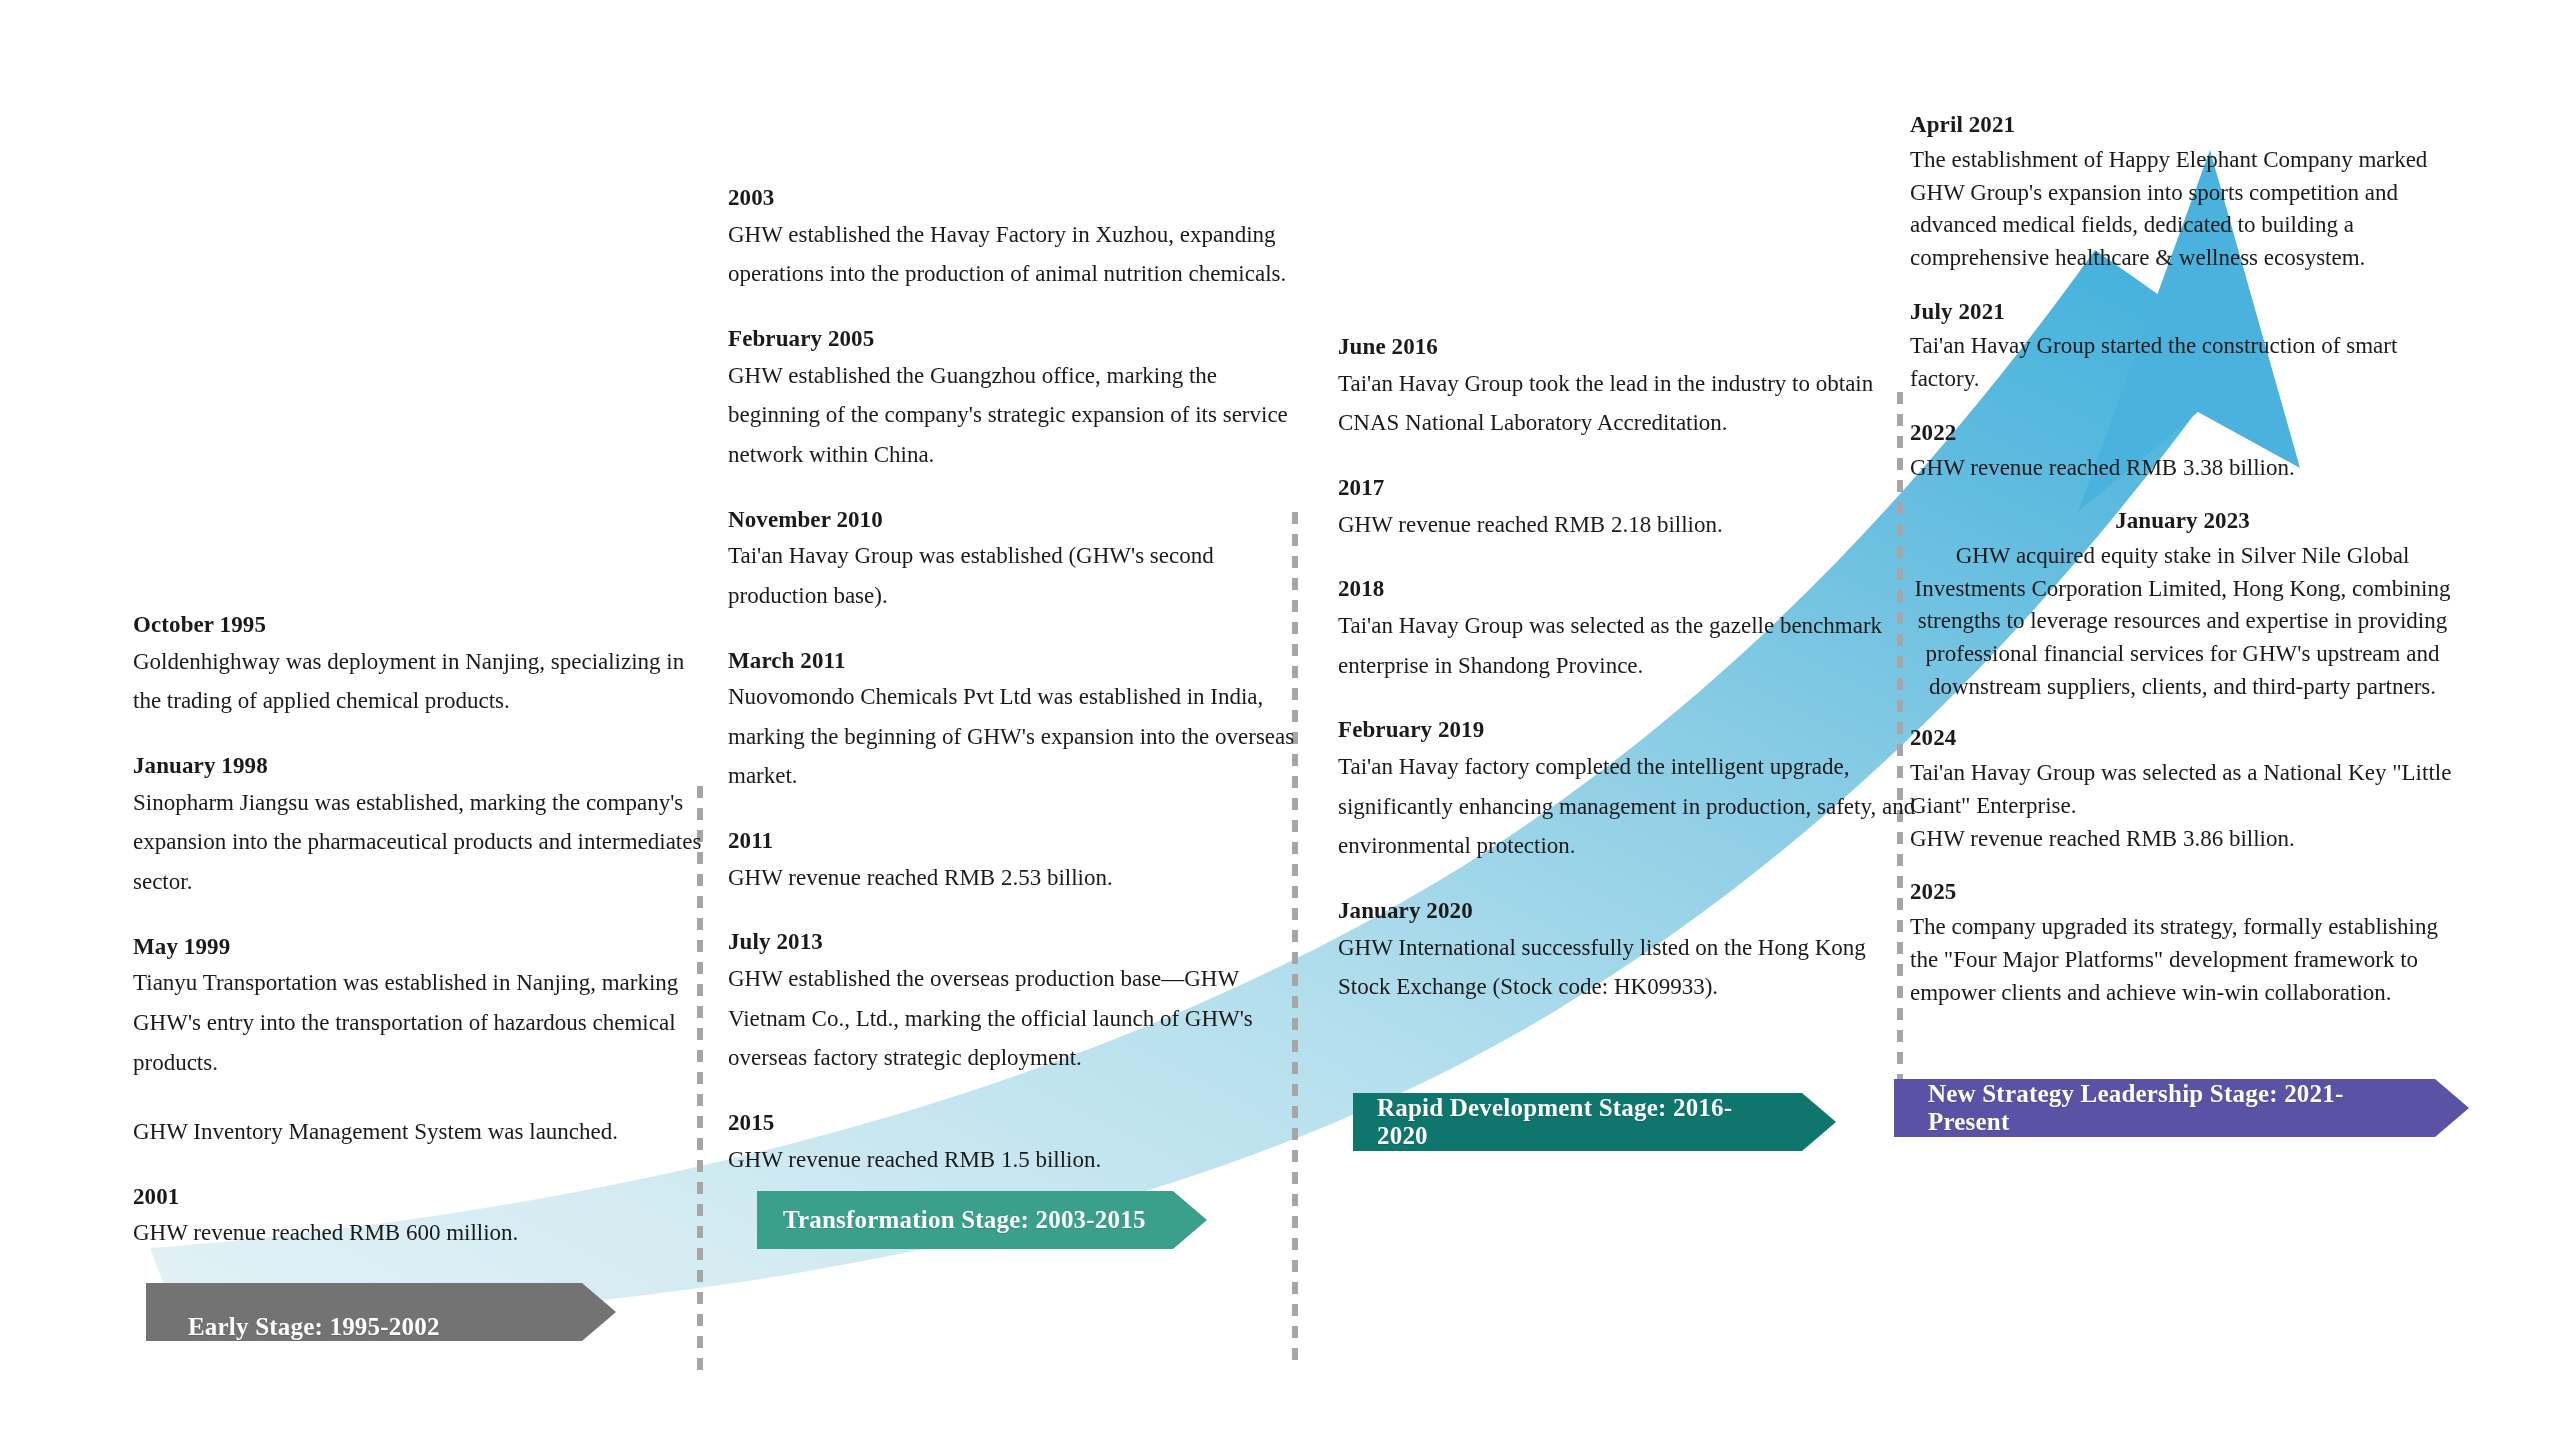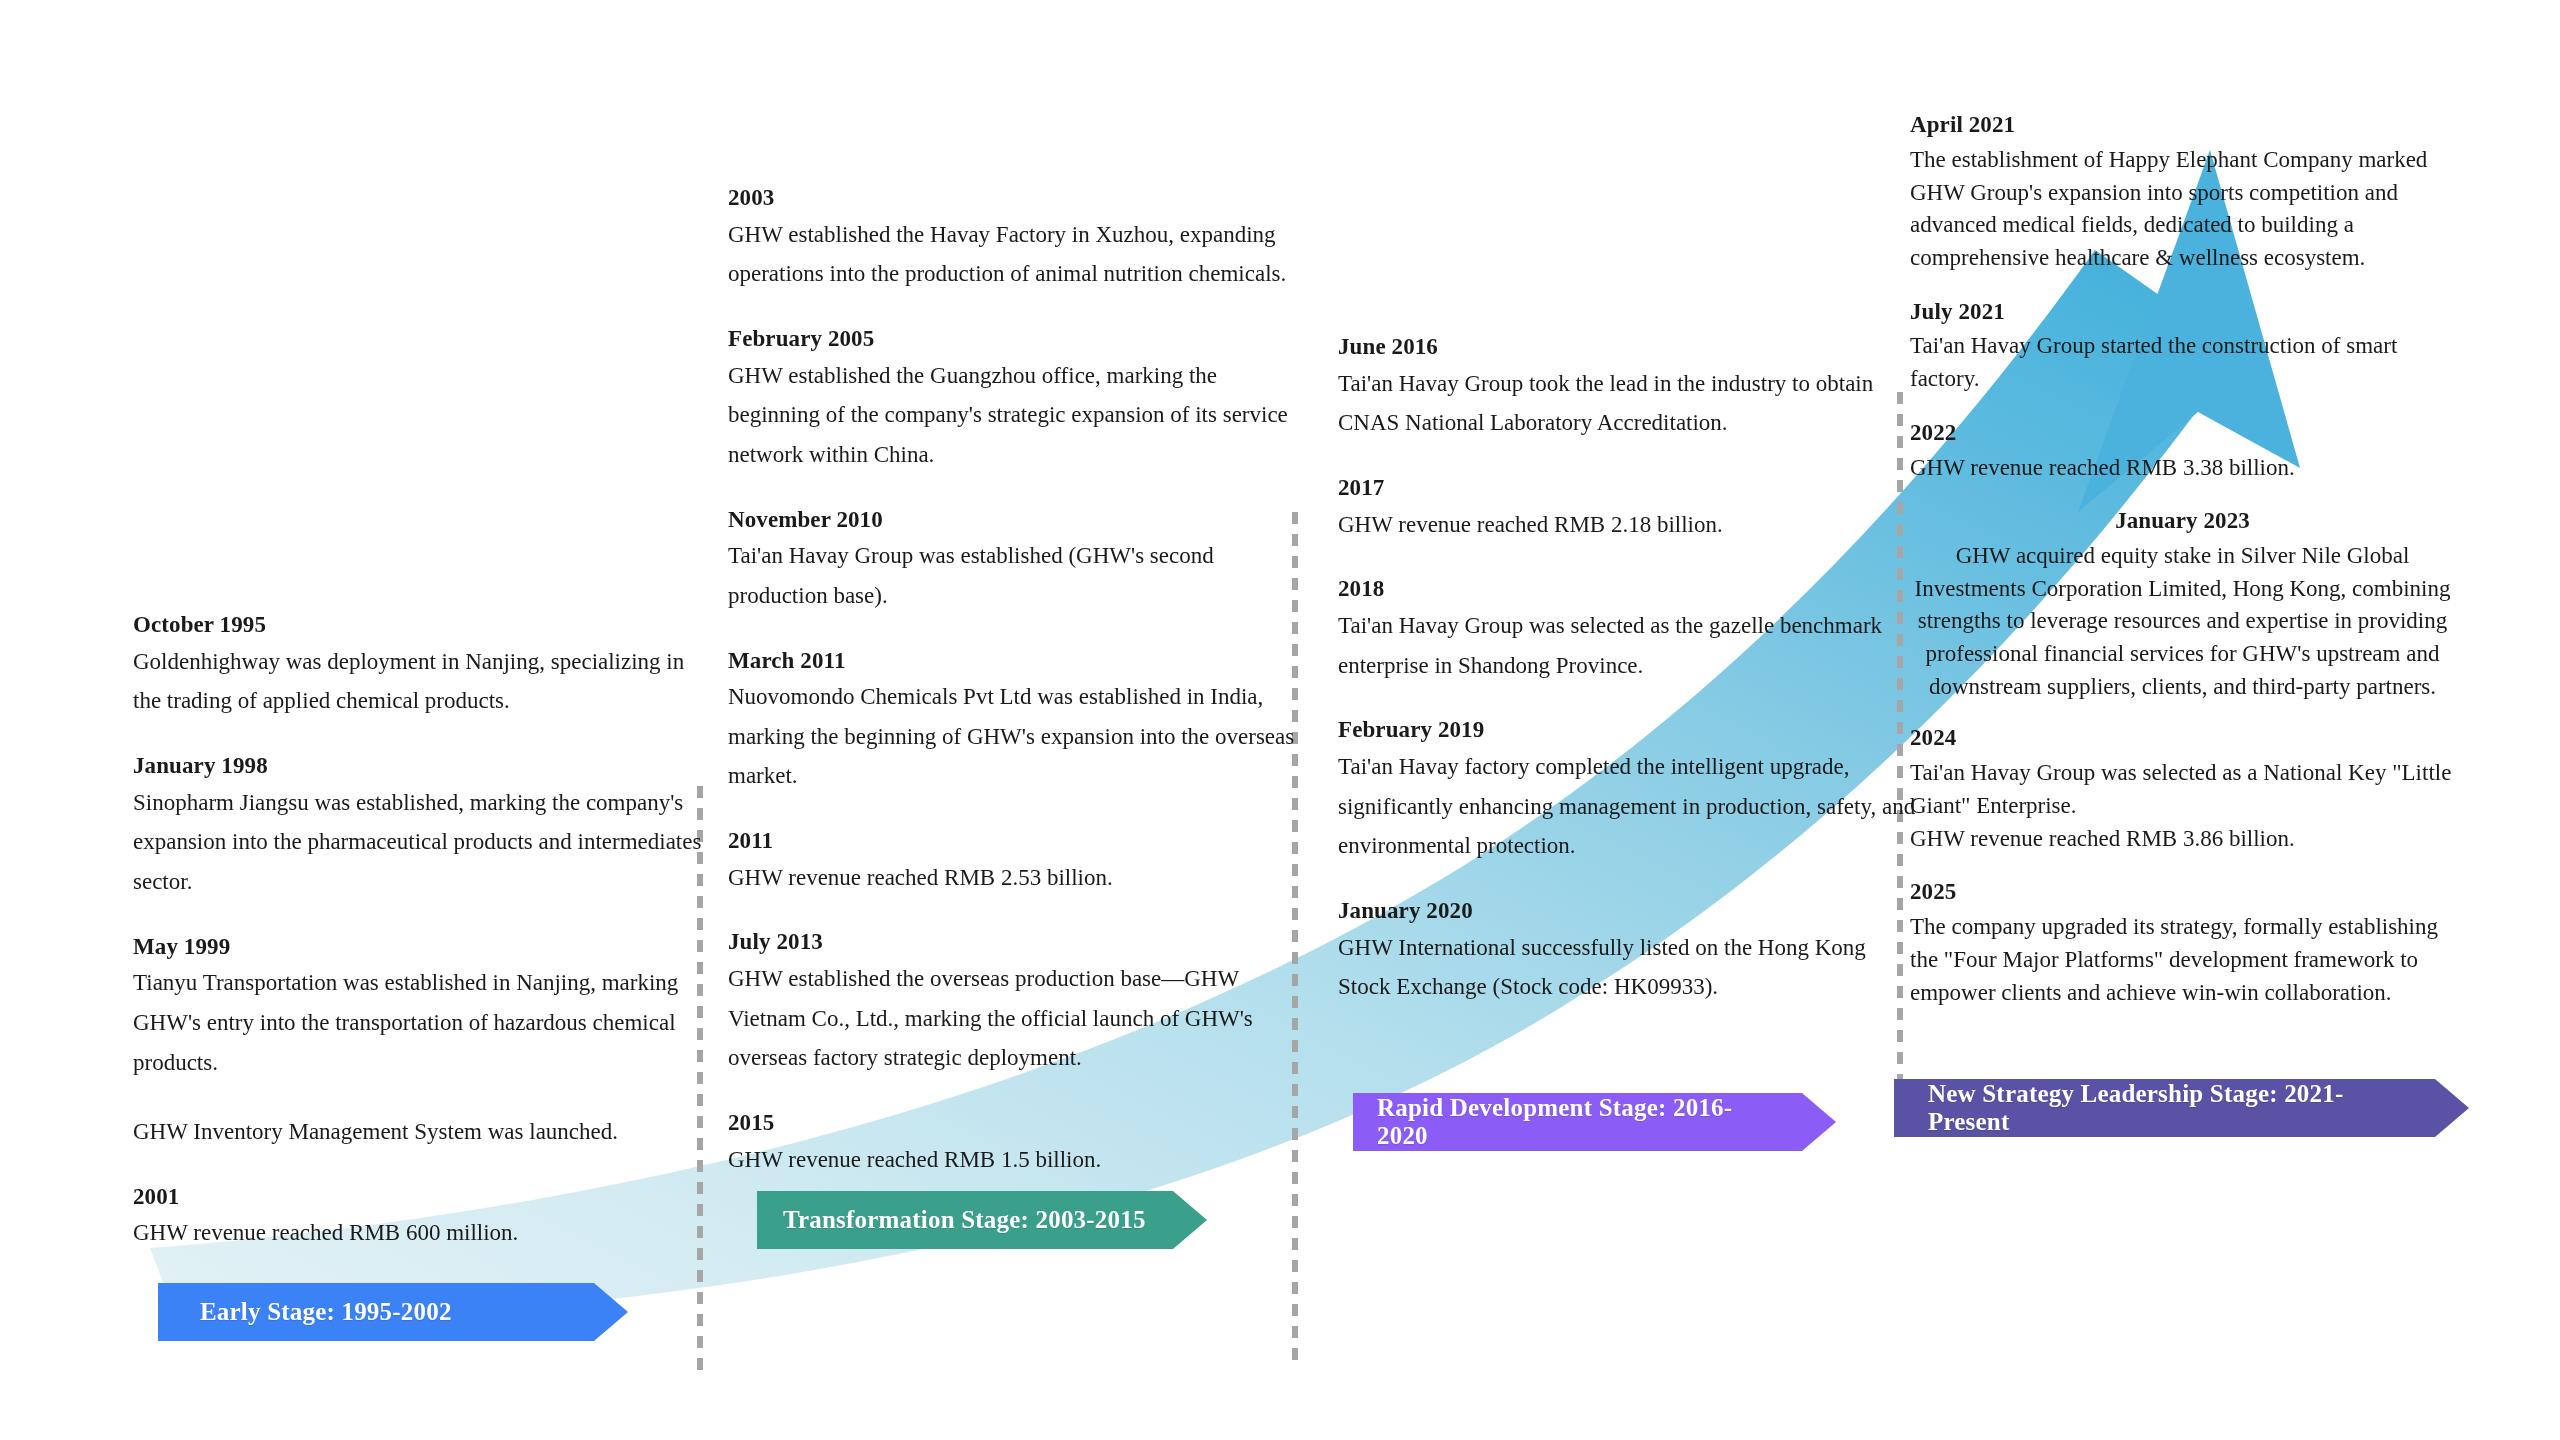--- a/index.html
+++ b/index.html
@@ -217,29 +217,29 @@
       <div class="entry-date">2024</div>
       <div class="entry-text">Tai'an Havay Group was selected as a National Key "Little Giant" Enterprise.
 GHW revenue reached RMB 3.86 billion.</div>
     </div>
     <div class="entry">
       <div class="entry-date">2025</div>
       <div class="entry-text">The company upgraded its strategy, formally establishing the "Four Major Platforms" development framework to empower clients and achieve win-win collaboration.</div>
     </div>
   </div>
 
-  <div class="stage-banner" style="left:158px; top:1283px; width:470px; background:#3b82f6;">
+  <div class="stage-banner" style="left:146px; top:1283px; width:470px; background:#737373;align-items:flex-end;">
     <span>Early Stage: 1995-2002</span>
   </div>
 
   <div class="stage-banner" style="left:757px; top:1191px; width:450px; background:#3aa08c; padding-left:26px;">
     <span>Transformation Stage: 2003-2015</span>
   </div>
 
-  <div class="stage-banner" style="left:1353px; top:1093px; width:483px; background:#8b5cf6; padding-left:24px;">
+  <div class="stage-banner" style="left:1353px; top:1093px; width:483px; background:#0f766e; padding-left:24px;">
     <span>Rapid Development Stage: 2016-2020</span>
   </div>
 
   <div class="stage-banner" style="left:1894px; top:1079px; width:575px; background:#5a53a5; padding-left:34px;">
     <span>New Strategy Leadership Stage: 2021-Present</span>
   </div>
 
 </div>
 
 </body></html>

